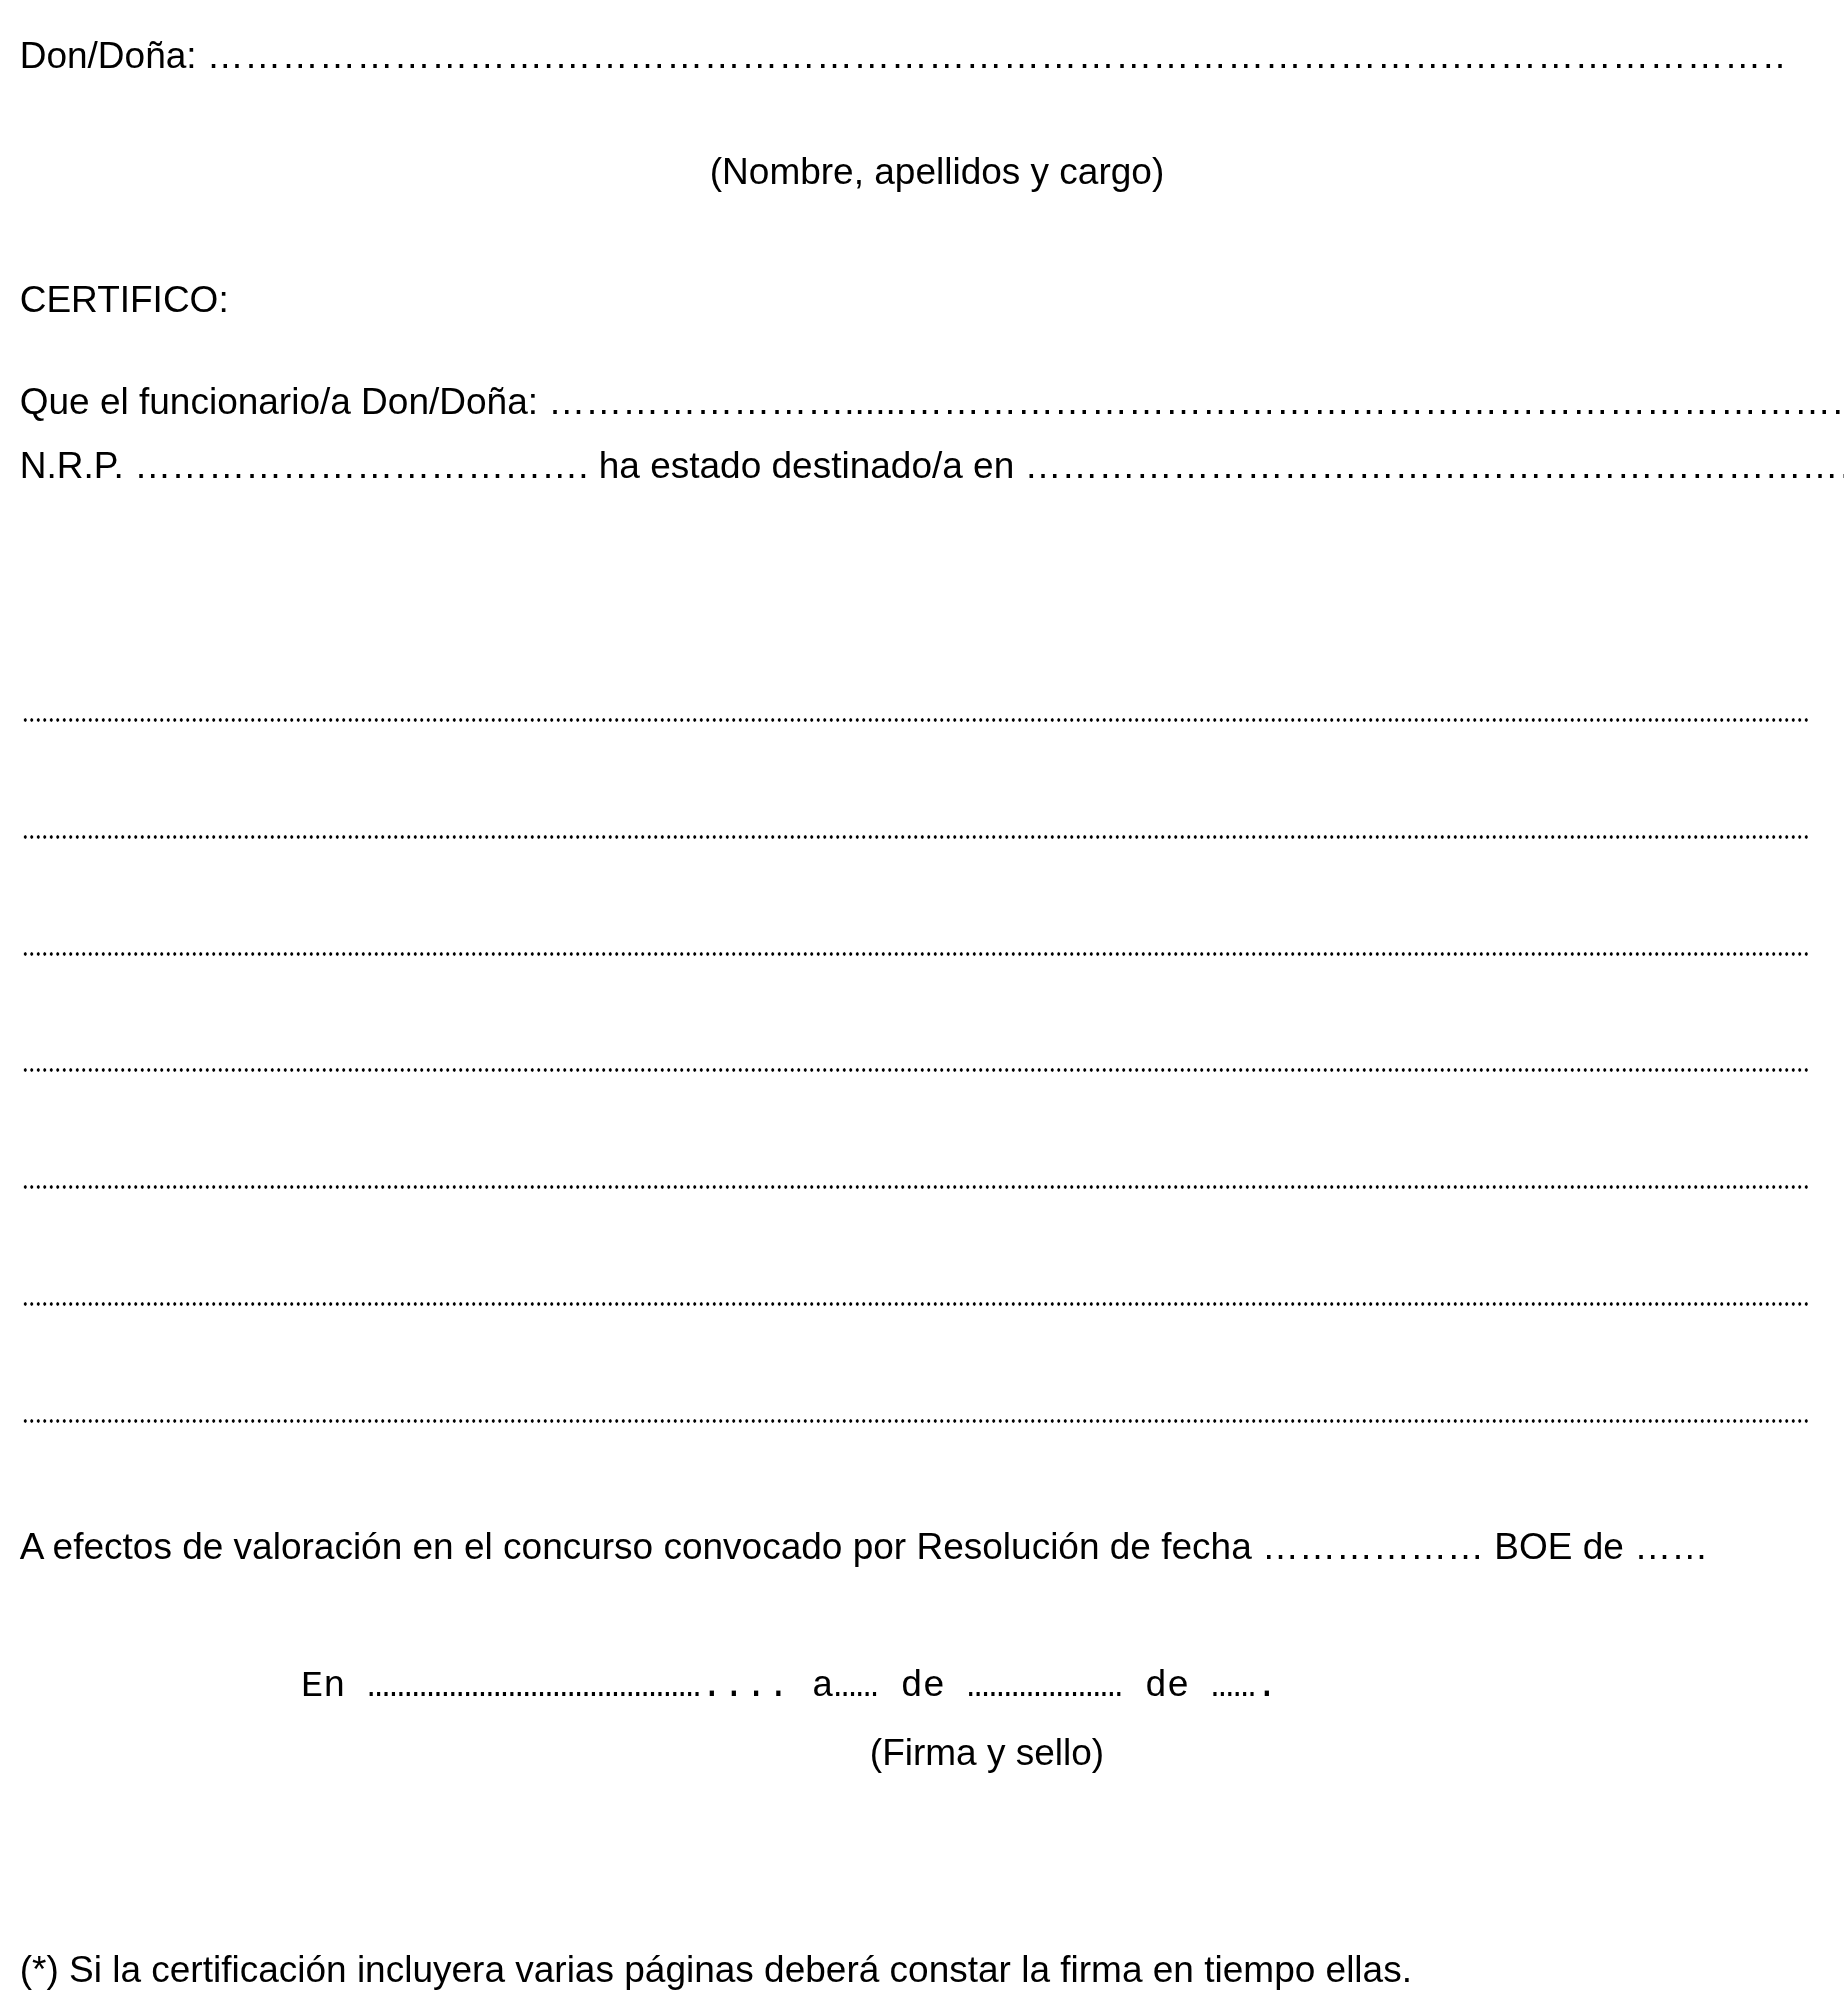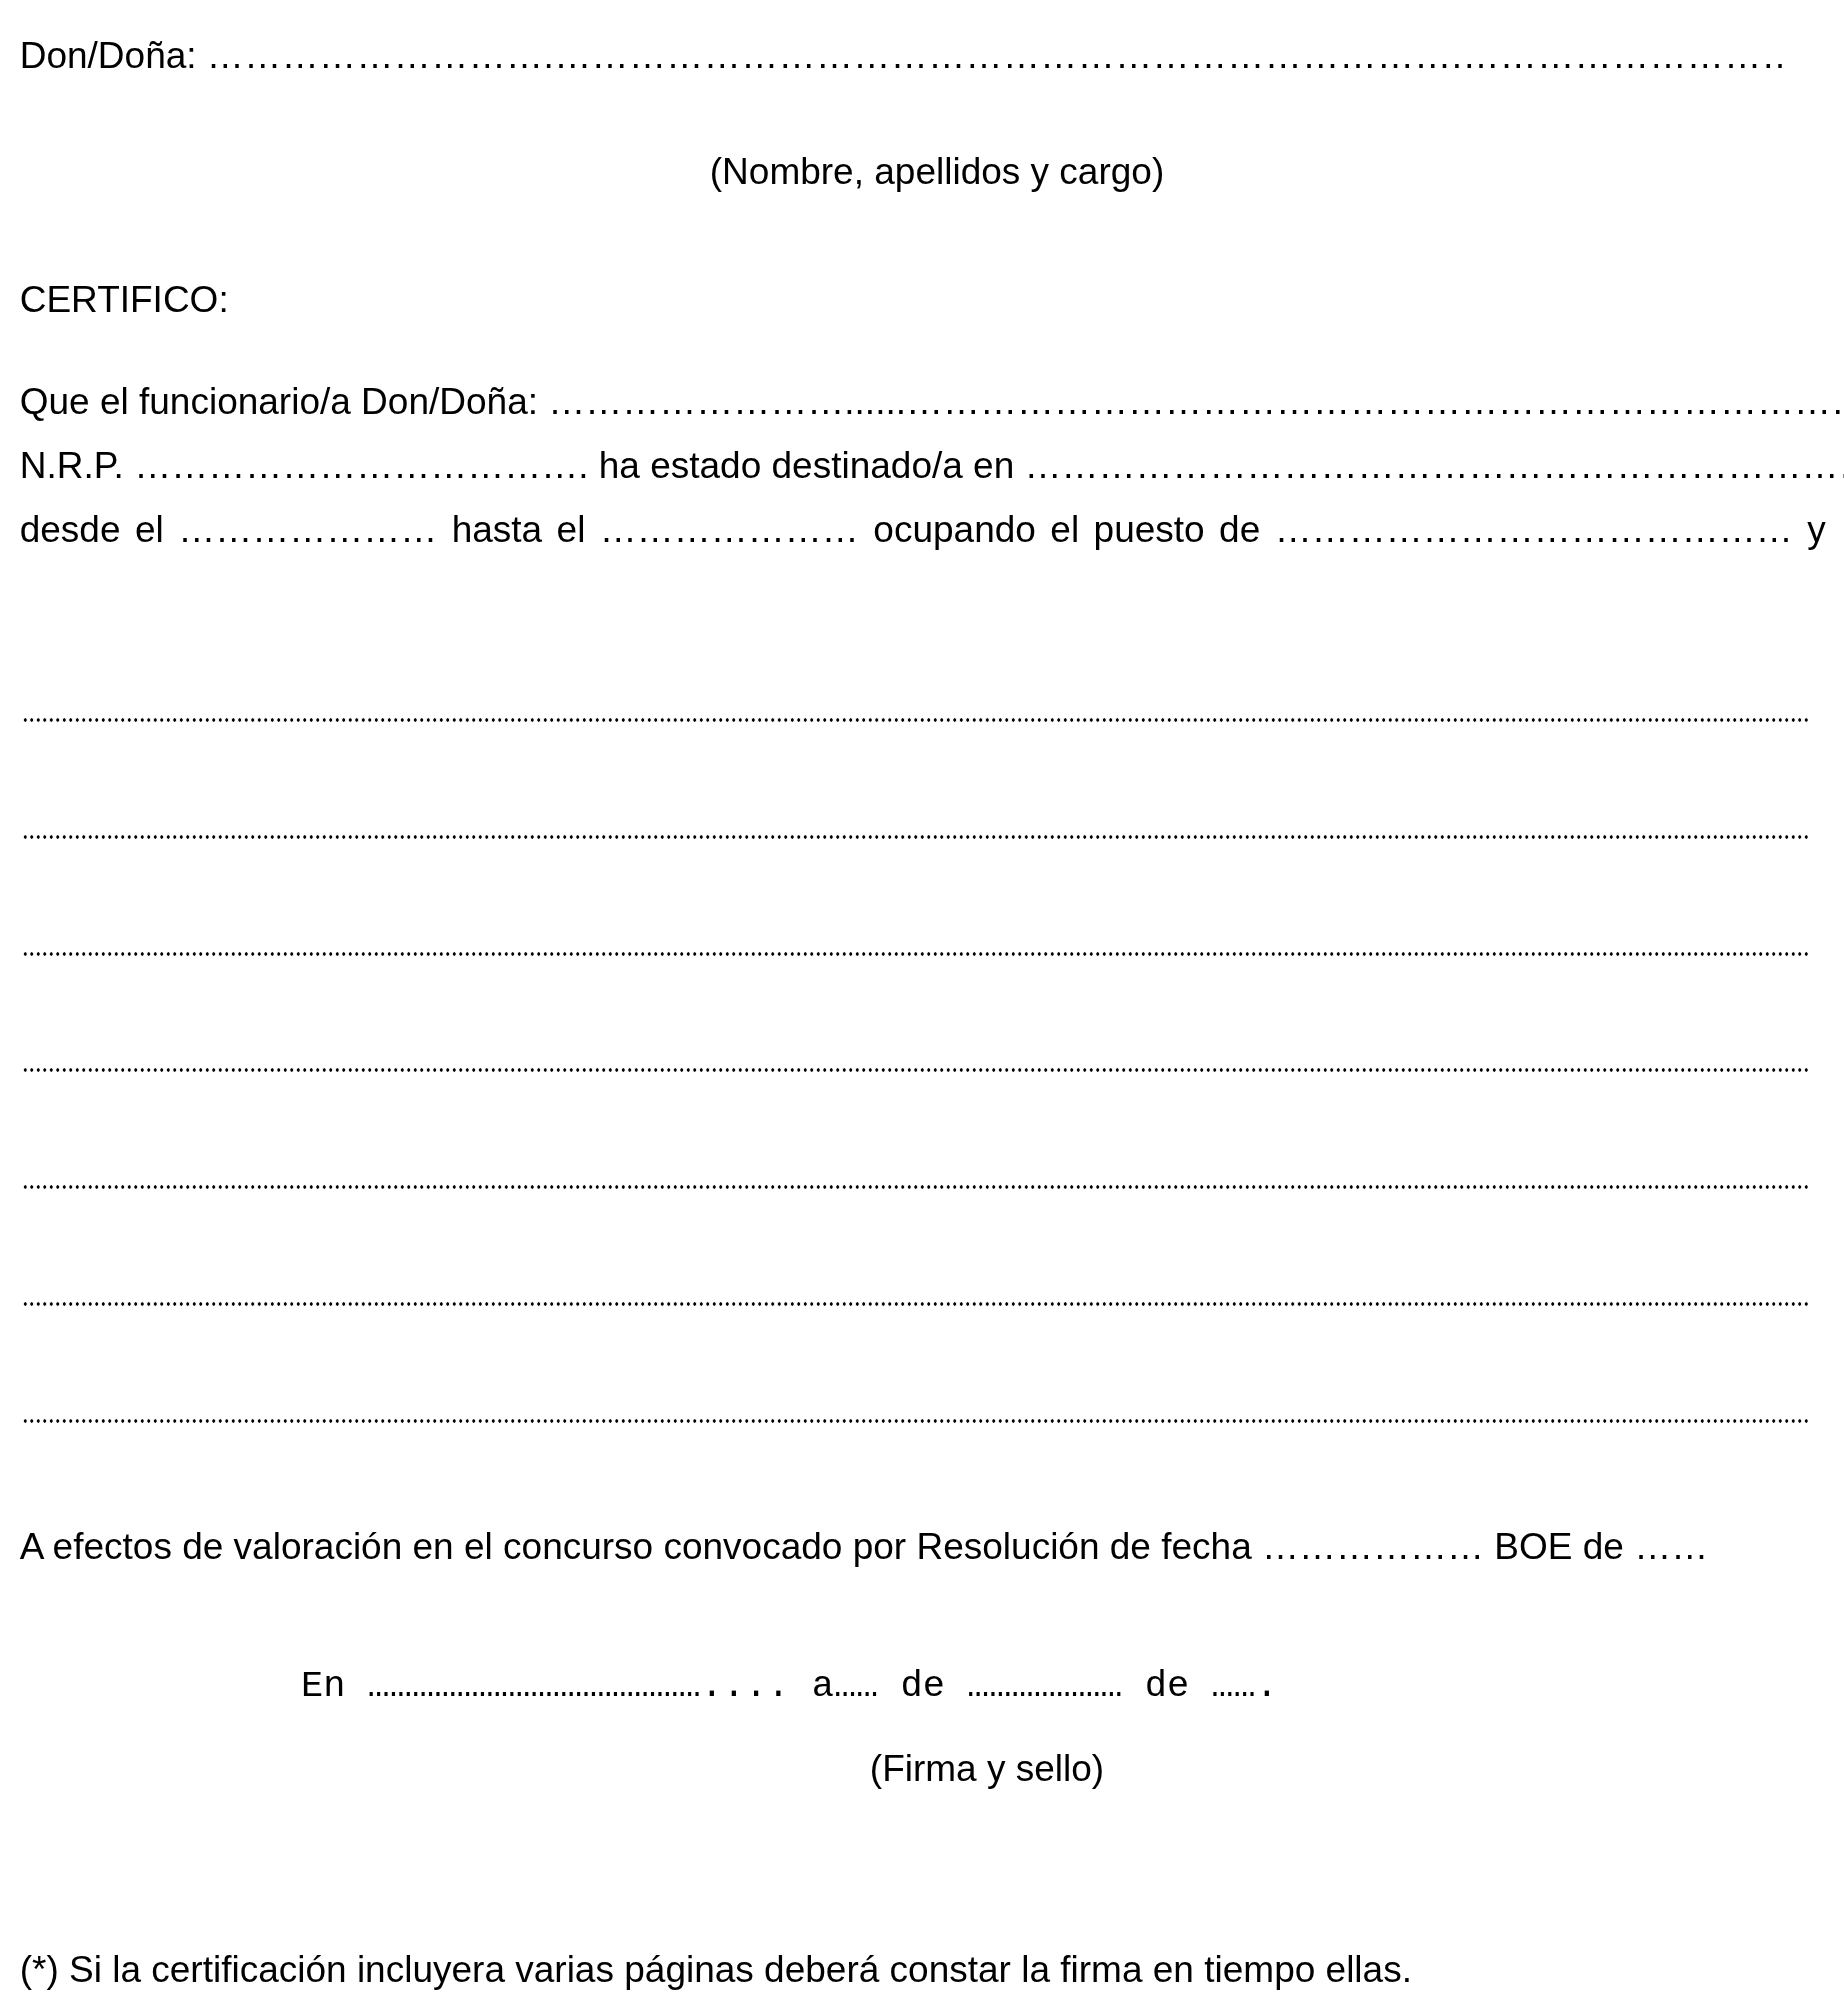--- a/index.html
+++ b/index.html
@@ -71,35 +71,34 @@
     <span class="fill">……………………….……………………………………………………………….……………………….……………</span>
   </div>
 
   <div class="centered" style="top:153px; left:937px;">(Nombre, apellidos y cargo)</div>
 
   <div class="line" style="top:281px;">CERTIFICO:</div>
 
   <div class="para" style="top:370px;">
     <span class="row">Que el funcionario/a Don/Doña: ……………………......………………………………………………………………………..…, con</span>
     <span class="row">N.R.P. ………………………………. ha estado destinado/a en …………………………………………………………….</span>
-    <span class="row">desde el ………………… hasta el ………………… ocupando el puesto de …………………………………… y</span>
   </div>
 
   <div>
     <div class="dotline" style="top:718px;"></div>
     <div class="dotline" style="top:835px;"></div>
     <div class="dotline" style="top:952px;"></div>
     <div class="dotline" style="top:1068px;"></div>
     <div class="dotline" style="top:1185px;"></div>
     <div class="dotline" style="top:1302px;"></div>
     <div class="dotline" style="top:1419px;"></div>
   </div>
 
   <div class="line" style="top:1528px;">A efectos de valoración en el concurso convocado por Resolución de fecha ……………… BOE de ……</div>
 
   <div class="line" style="top:1668px; left:301px;font-family:Liberation Mono, monospace;">En ……………………………………….... a…… de ………………… de …….</div>
 
-  <div class="centered" style="top:1734px; left:987px;margin-top:16px;">(Firma y sello)</div>
+  <div class="centered" style="top:1734px; left:987px;">(Firma y sello)</div>
 
   <div class="line" style="top:1951px;">(*) Si la certificación incluyera varias páginas deberá constar la firma en tiempo ellas.</div>
 
 </div>
 
 
 </body></html>

